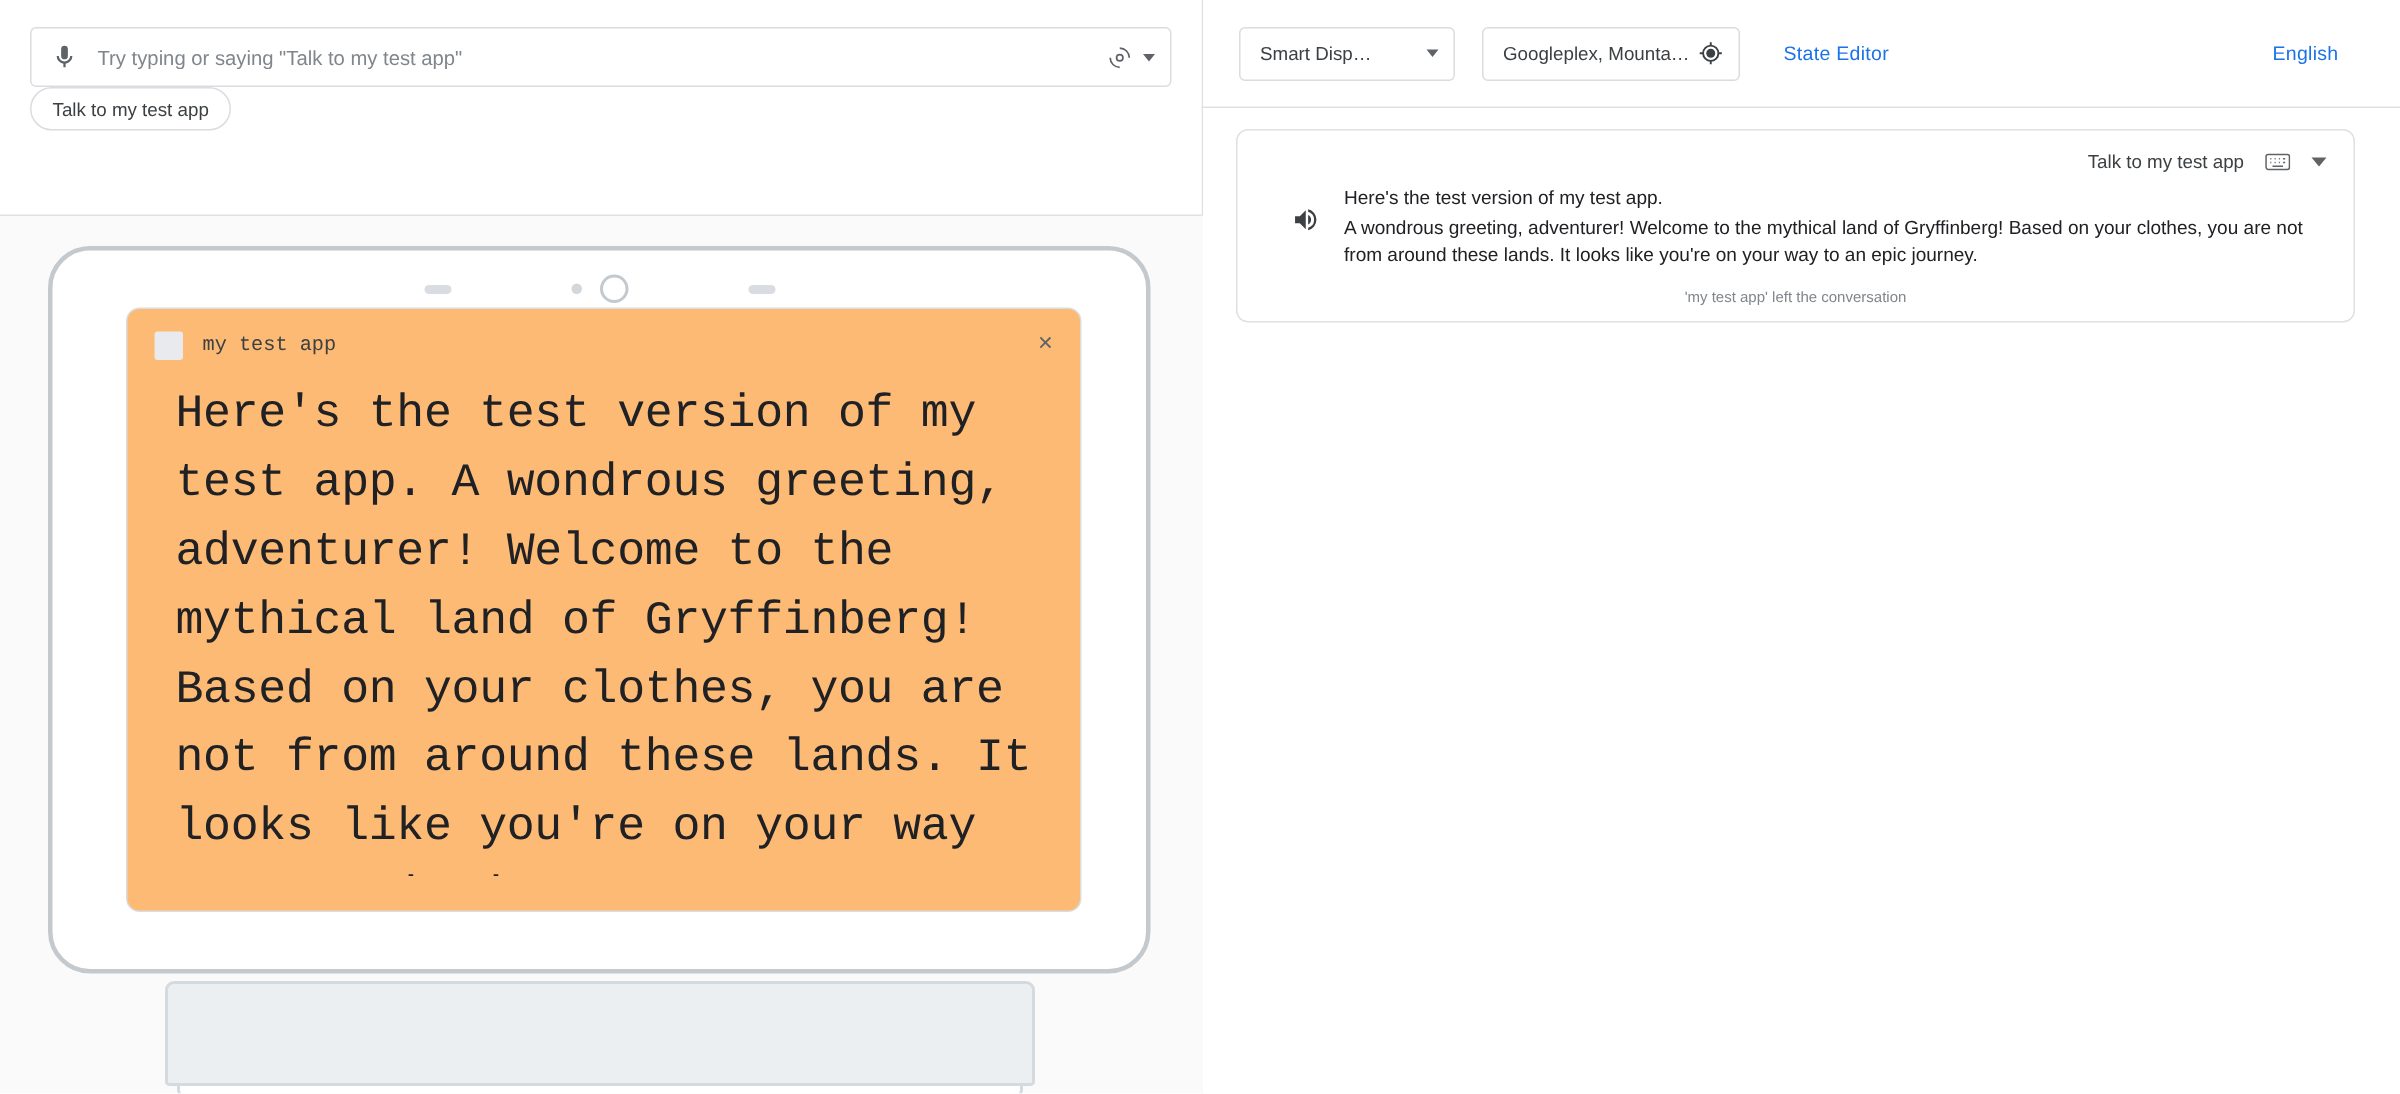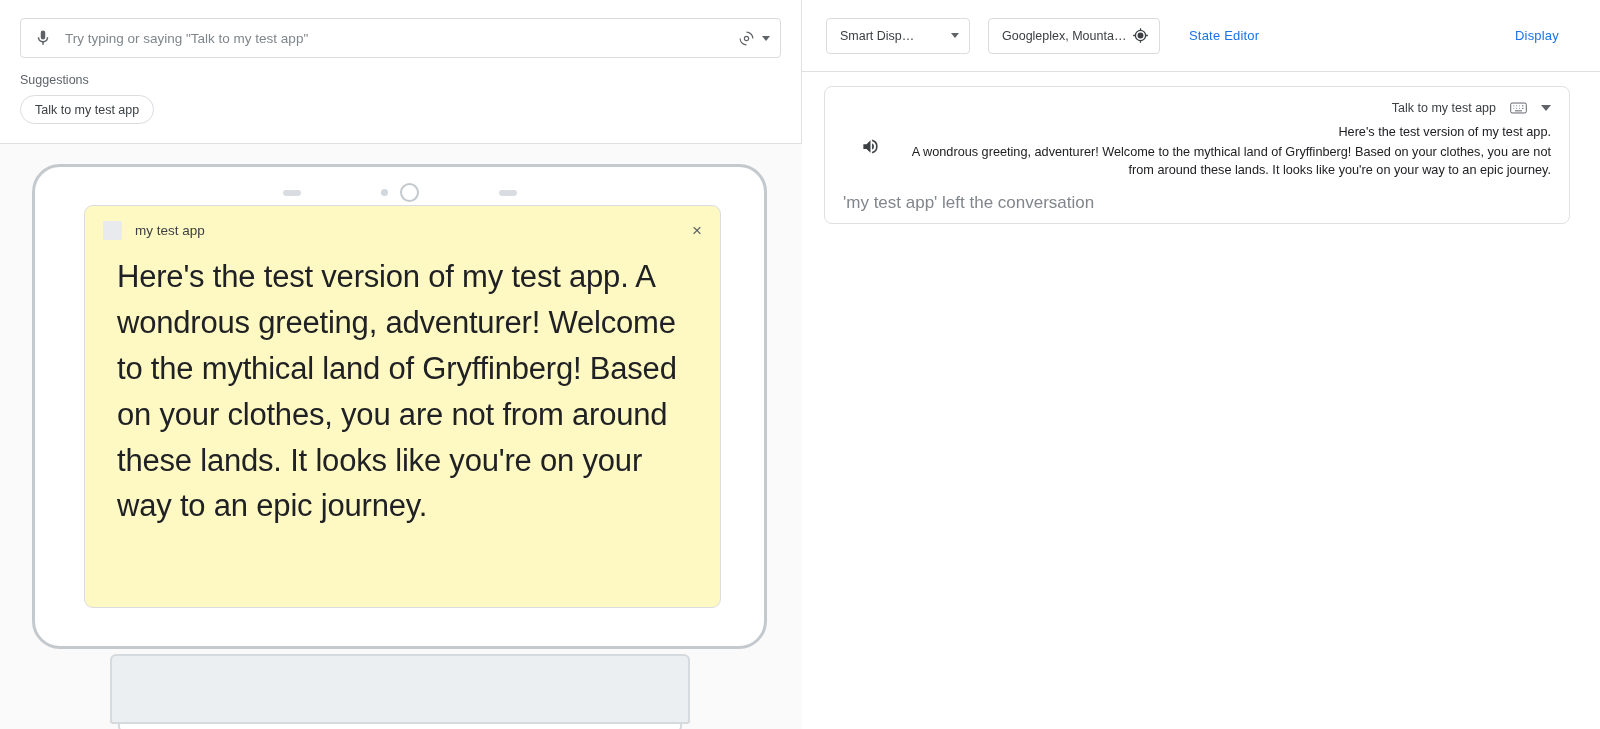--- a/index.html
+++ b/index.html
@@ -114,22 +114,23 @@
   .center-cluster { display: flex; align-items: center; gap: 12px; }
   .small-dot { width: 7px; height: 7px; border-radius: 50%; background: #d2d7db; }
   .big-circle { width: 19px; height: 19px; border-radius: 50%; border: 2px solid #c4c9ce; background: #fff; }
 
   .screen-card {
     position: absolute;
     left: 49px; top: 38px;
     width: 637px; height: 403px;
     border: 1px solid #dadce0;
     border-radius: 9px;
-    background: #fef9c3;
+    background: #fdba74;
     overflow: hidden;
+    font-family: Liberation Mono, monospace;
   }
   .card-header {
     display: flex;
     align-items: center;
     height: 48px;
     padding: 0 18px;
   }
   .app-logo {
     width: 19px; height: 19px;
     background: #e8eaed;
@@ -267,32 +268,32 @@
   }
   .convo-query { font-size: 12.5px; color: #3c4043; }
   .kbd-icon { width: 17px; height: 14px; color: #5f6368; display:flex; }
   .chev {
     width: 0; height: 0;
     border-left: 5px solid transparent;
     border-right: 5px solid transparent;
     border-top: 6px solid #5f6368;
     cursor: pointer;
   }
-  .response-row { display: flex; gap: 16px; align-items: flex-start; padding-left: 18px; text-align: right;}
+  .response-row { display: flex; gap: 16px; align-items: flex-start; padding-left: 18px;}
   .speaker-icon { width: 19px; height: 19px; flex: 0 0 19px; color: #3c4043; margin-top: 14px; }
   .response-text {
     font-size: 12.7px;
     line-height: 1.42;
     color: #202124;
     max-width: 680px;
   }
   .response-text p { margin: 0 0 2px 0; }
   .left-convo {
-    text-align: left;
-    font-size: 17px;
+    text-align: center;
+    font-size: 10px;
     color: #80868b;
     margin-top: 12px;
   }
 </style>
 </head>
 <body>
 
 <div class="app">
 
   <div class="left-pane">
@@ -309,21 +310,20 @@
           <span class="sound-icon">
             <svg viewBox="0 0 24 24" width="17" height="17" fill="none" stroke="currentColor" stroke-width="1.6">
                 <circle cx="12" cy="12" r="3"></circle>
                 <path d="M12 3a9 9 0 0 1 9 9M12 21a9 9 0 0 1-9-9"></path>
               </svg>
           </span>
           <span class="caret-down"></span>
         </span>
       </div>
 
-      <div class="suggestions-label">Suggestions</div>
       <div class="chip">Talk to my test app</div>
     </div>
 
     <div class="device-stage">
       <div class="smart-display">
         <div class="dot-row">
           <span class="pill"></span>
           <span class="center-cluster">
             <span class="small-dot"></span>
             <span class="big-circle"></span>
@@ -361,21 +361,21 @@
           <svg viewBox="0 0 24 24" width="17" height="17" fill="none" stroke="currentColor" stroke-width="1.8">
               <circle cx="12" cy="12" r="4.2" fill="currentColor" stroke="none"></circle>
               <circle cx="12" cy="12" r="7.2"></circle>
               <path d="M12 1.6v3.2M12 19.2v3.2M1.6 12h3.2M19.2 12h3.2"></path>
             </svg>
         </span>
       </div>
 
       <button class="text-btn">State Editor</button>
       <span class="toolbar-spacer"></span>
-      <button class="text-btn">Display</button>
+      <button class="text-btn">English</button>
     </div>
 
 
     <div class="convo-card">
       <div class="convo-top">
         <span class="convo-query">Talk to my test app</span>
         <span class="kbd-icon">
           <svg viewBox="0 0 24 18" width="17" height="14" fill="none" stroke="currentColor" stroke-width="1.4">
               <rect x="1" y="2" width="22" height="14" rx="2"></rect>
               <path d="M5 6h1M9 6h1M13 6h1M17 6h2M5 9.5h1M9 9.5h1M13 9.5h1M17 9.5h2M7 13h10"></path>

